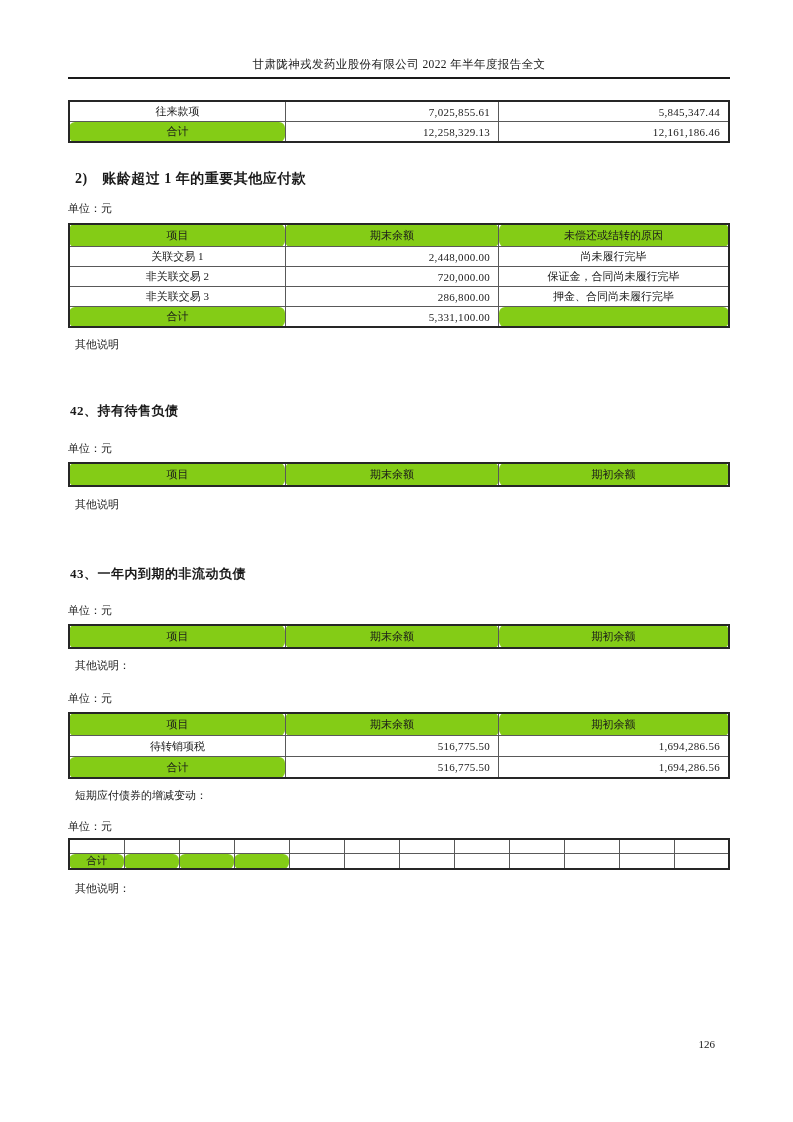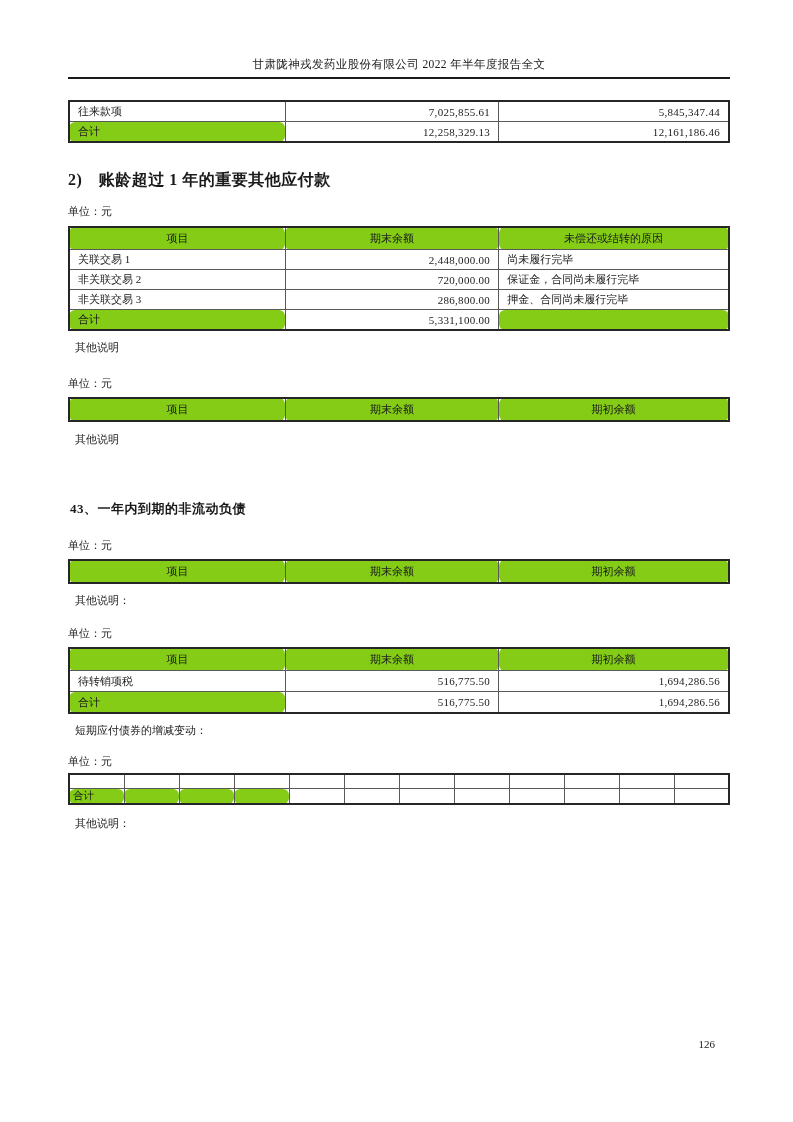--- a/index.html
+++ b/index.html
@@ -15,30 +15,30 @@
   .content { position:absolute; left:68px; top:0; width:662px; }
 
   
   .report-header { padding-top:57px; border-bottom:2px solid #1a1a1a; padding-bottom:5px; }
   .report-header .title { display:block; text-align:center; font-size:11.5px; letter-spacing:.4px; }
 
   
   .unit { text-align:left; font-size:11px; padding-right:12px; }
   .note { font-size:11px; margin-left:7px; }
   .sec-heading { font-size:13px; font-weight:bold; margin-left:2px; letter-spacing:.5px; }
-  .sub-heading { font-size:16px; font-weight:bold; letter-spacing:.5px; }
+  .sub-heading { font-size:14px; font-weight:bold; margin-left:7px; letter-spacing:.5px; }
 
   
   table { border-collapse:collapse; width:100%; table-layout:fixed; font-size:11px; }
   table { border:2px solid #262626; }
   td, th { border:1px solid #595959; padding:1px 8px; height:17px; font-weight:normal; overflow:hidden; vertical-align:middle; }
   th { text-align:center; }
   .shade { background:#84cc16;border-radius:6px; }
   .num { text-align:right; letter-spacing:.3px; }
-  .lft { text-align:left; }
+  .lft { text-align:center; }
 
   .t3 col.c1 { width:32.8%; } .t3 col.c2 { width:32.3%; } .t3 col.c3 { width:34.9%; }
 
   
   .bond { font-size:10.5px; }
   .bond th { padding:3px 3px; height:48px; line-height:16px; }
   .bond td { padding:0 3px; height:13px; }
 
   .page-number { position:absolute; top:1038px; right:78px; font-size:11px; }
 
@@ -127,20 +127,21 @@
       </tr>
       <tr>
         <td class="lft shade">合计</td>
         <td class="num">5,331,100.00</td>
         <td class="lft shade"></td>
       </tr>
     </tbody>
       </table>
     <div class="note mt-note2">其他说明</div>
 
+    <div class="sec-heading mt-h42">42、持有待售负债</div>
     <div class="unit mt-unit42">单位：元</div>
     <table class="t3 mt-tbl42">
       <colgroup>
           <col class="c1">
           <col class="c2">
           <col class="c3">
         </colgroup>
       <tbody>
           <tr class="hdr-row">
         <th class="shade">项目</th>

